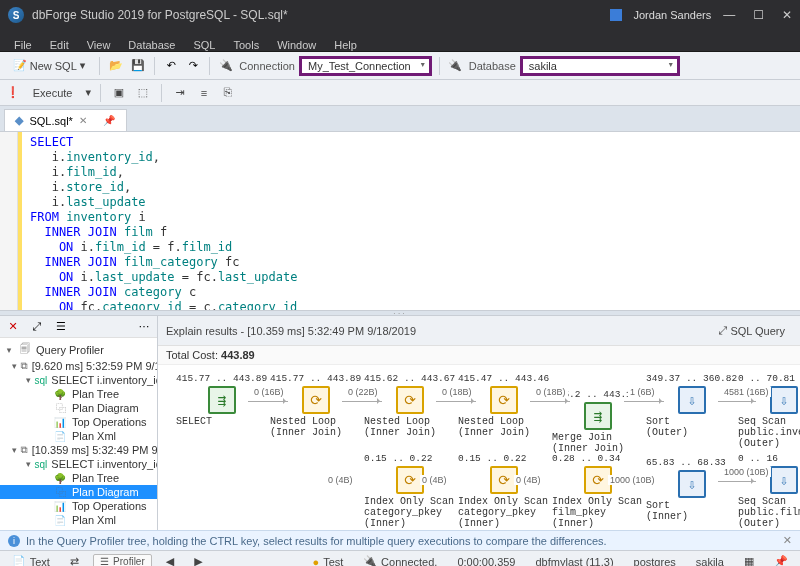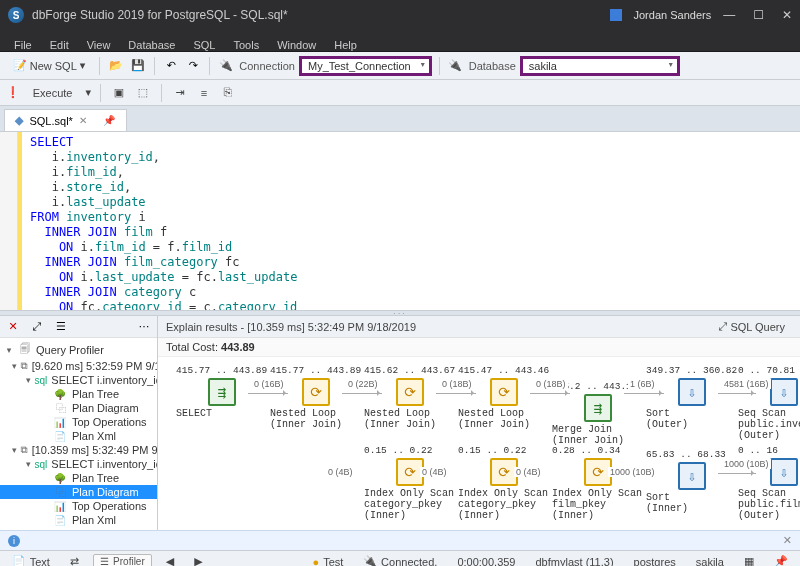--- a/index.html
+++ b/index.html
@@ -38,21 +38,21 @@
   .ptoolbar { height:22px; background:#eef1f5; border-bottom:1px solid #e0e0e0; display:flex; align-items:center; padding:0 4px; gap:6px; }
   .ptree { flex:1; overflow:hidden; padding:2px 0; font-size:11px; color:#333; }
   .node { display:flex; align-items:center; padding:1px 4px; gap:4px; white-space:nowrap; }
   .node .exp { width:10px; text-align:center; color:#666; font-size:9px; }
   .node .ic { width:14px; text-align:center; font-size:10px; color:#666; }
   .node.sel { background:#1e90ff; color:#fff; }
   .indent1 { padding-left:12px; }
   .indent2 { padding-left:26px; }
   .indent3 { padding-left:40px; }
   .diagram { flex:1; display:flex; flex-direction:column; overflow:hidden; }
-  .dheader { height:22px; background:#eef1f5; border-bottom:1px solid #e0e0e0; display:flex; align-items:center; padding:0 8px; font-size:11px; color:#444; justify-content:space-between; }
+  .dheader { height:30px; background:#eef1f5; border-bottom:1px solid #e0e0e0; display:flex; align-items:center; padding:0 8px; font-size:11px; color:#444; justify-content:space-between; }
   .dcost { padding:3px 8px; font-size:11px; color:#333; background:#fafafa; border-bottom:1px solid #eee; }
   .dcanvas { flex:1; position:relative; background:#fff; overflow:hidden; }
   .pnode { position:absolute; width:92px; text-align:left; font-size:10px; color:#333;font-family:Liberation Mono, monospace; }
   .pnode .range { font-size:9.5px; color:#333; margin-bottom:2px; }
   .pnode .icon { width:28px; height:28px; margin:0 auto 2px; border:2px solid #d9a300; background:#fff6e0; display:flex; align-items:center; justify-content:center; font-size:14px; color:#c08000; border-radius:2px; }
   .pnode .icon.green { border-color:#3a8a3a; background:#e8f5e8; color:#2a7a2a; }
   .pnode .icon.blue { border-color:#2a6fb0; background:#e8f0fa; color:#2a6fb0; }
   .pnode .label { font-size:10px; line-height:11px; }
   .edge { position:absolute; height:1px; background:#aaa; }
   .edge::before { content:""; position:absolute; right:-1px; top:-3px; border:3px solid transparent; border-left-color:#aaa; }
@@ -303,20 +303,21 @@
         <div class="edge-lbl" style="left: 356px; top: 110px;">0 (4B)</div>
         <div class="edge-lbl" style="left: 450px; top: 110px;">1000 (10B)</div>
         <div class="edge" style="left: 560px; top: 116px; width: 38px;"></div>
         <div class="edge-lbl" style="left: 564px; top: 102px;">1000 (10B)</div>
       </div>
   </div>
 </div>
 
 <div class="hint">
   <span class="info">i</span>
+  <span>In the Query Profiler tree, holding the CTRL key, select results for multiple query executions to compare the differences.</span>
   <span class="x">✕</span>
 </div>
 
 <div class="status">
   <span class="cell">📄 <span>Text</span></span>
   <span class="cell">⇄</span>
   <span class="cell pill">☰ <span>Profiler</span></span>
   <span class="cell">◀</span>
   <span class="cell">▶</span>
   <span class="flex"></span>

